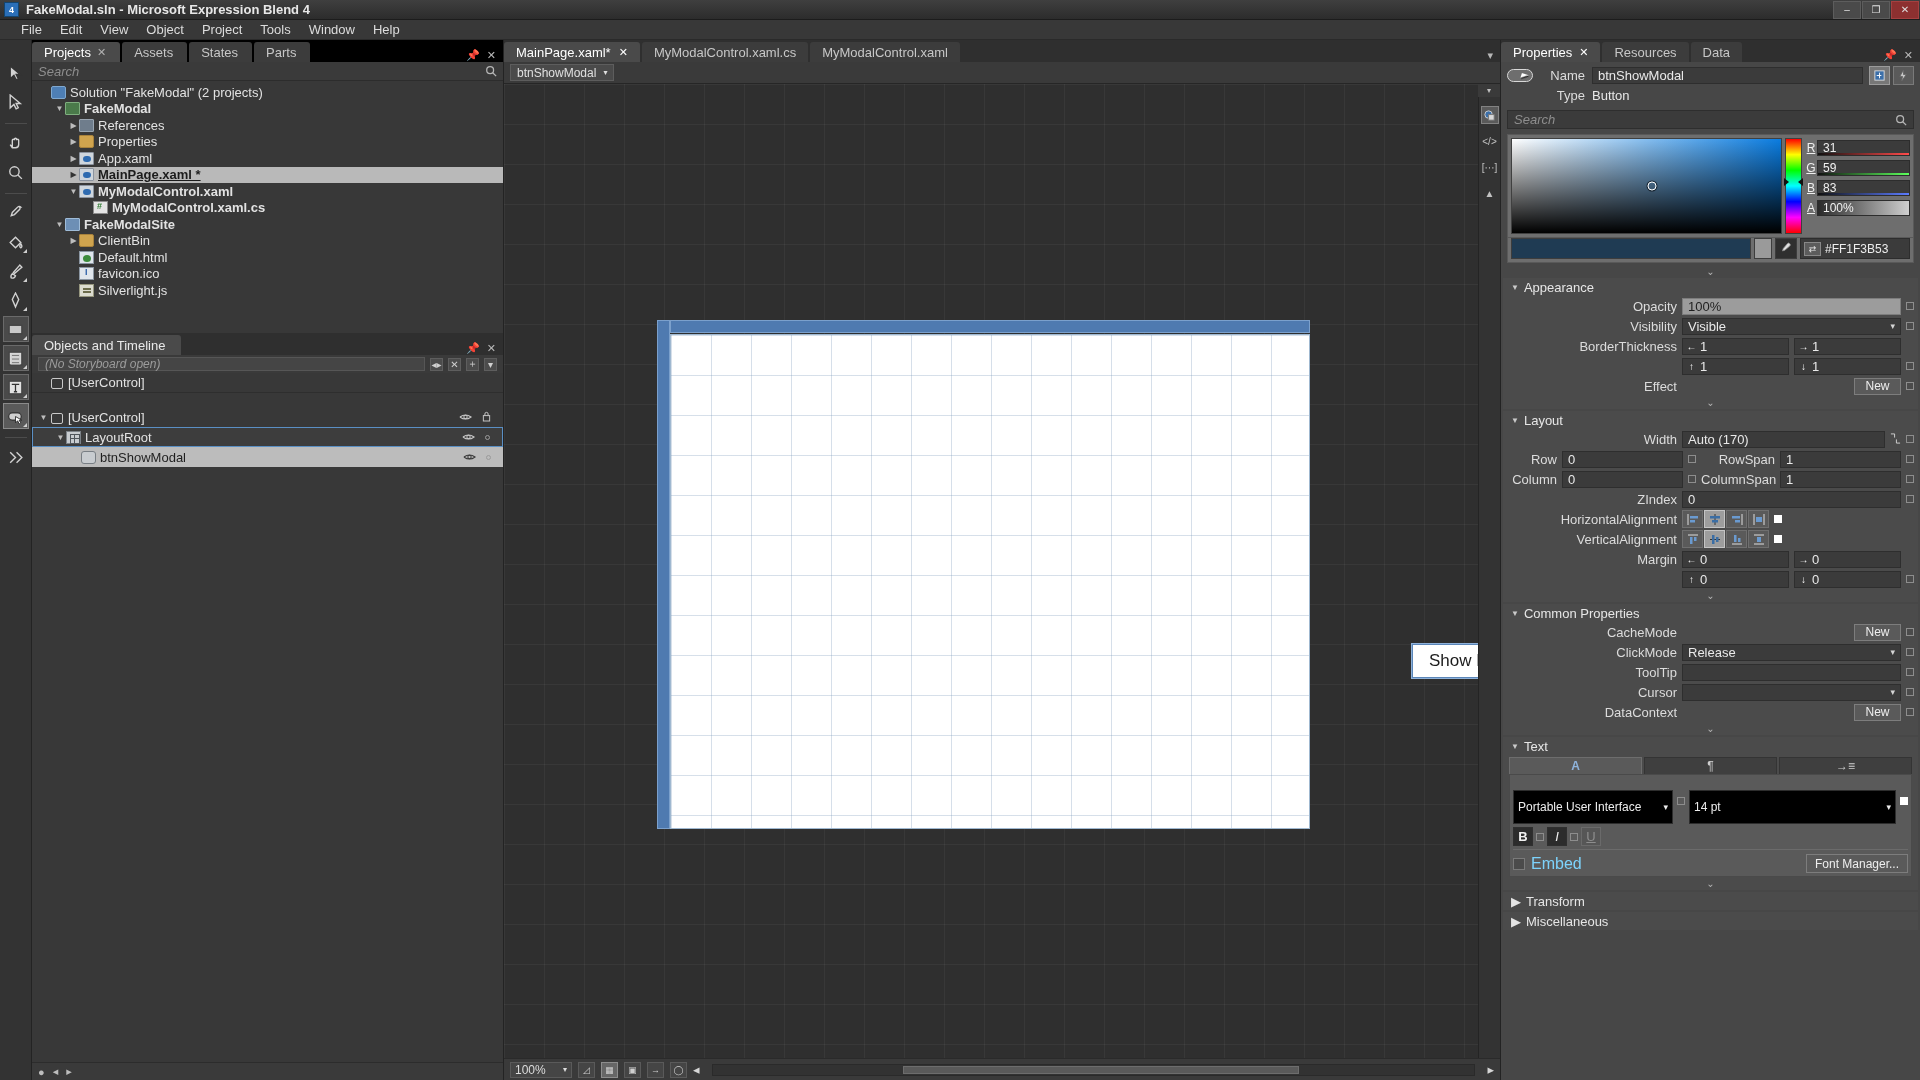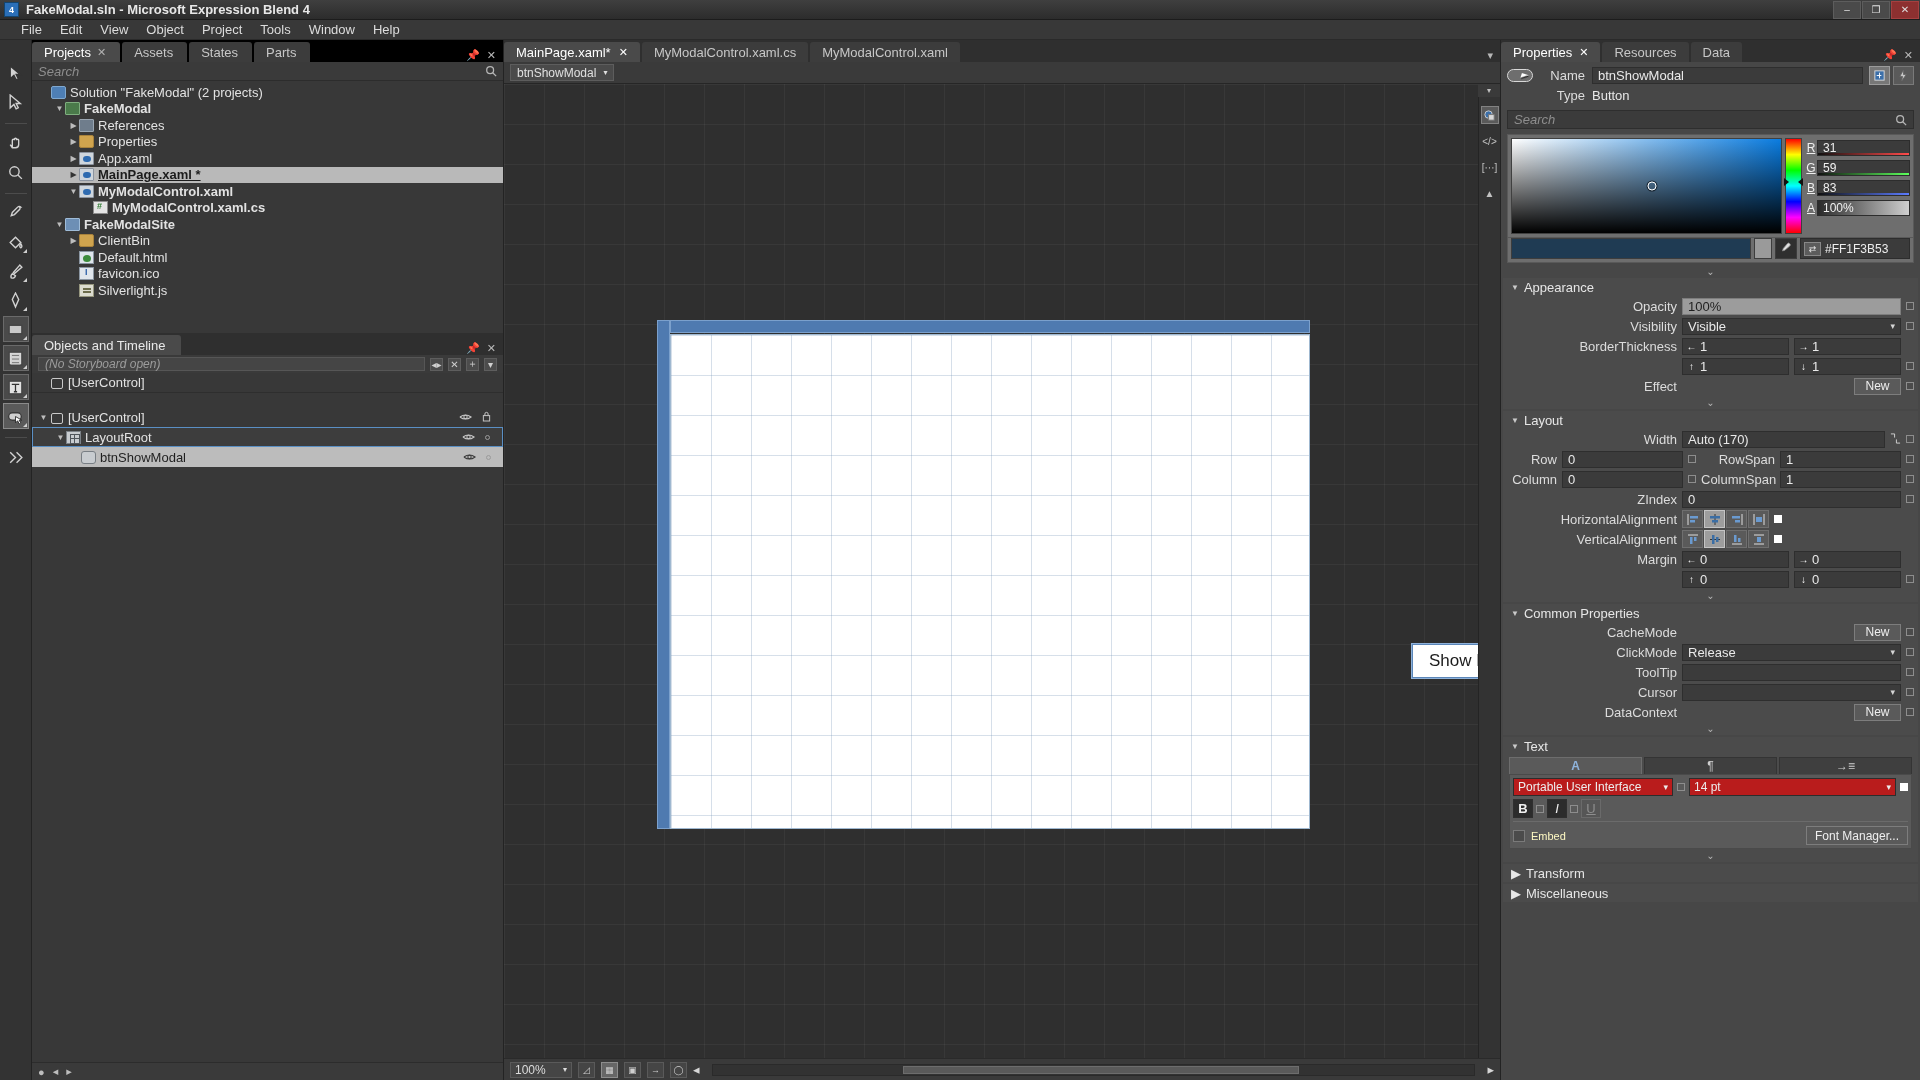--- a/index.html
+++ b/index.html
@@ -316,23 +316,23 @@
   .alignbtn svg { width:14px; height:13px; }
 
   .txttabs { display:flex; gap:2px; padding:2px 6px 0; }
   .txttab { flex:1; height:17px; background:#3f3f3f; border:1px solid #343434;
     border-bottom:none; display:flex; align-items:center; justify-content:center;
     color:#cfcfcf; font-size:12px; }
   .txttab.active { background:#5a5a5a; border-color:#6d6d6d; }
   .txtbody { margin:0 6px; background:#5a5a5a; border:1px solid #4a4a4a;
     padding:3px; }
   .fontrow { display:flex; align-items:center; gap:4px; margin-bottom:3px; }
-  .fsel { height:18px; background:#b91c1c; border:1px solid #2d2d2d;
+  .fsel { height:34px; background:#000000; border:1px solid #2d2d2d;
     display:flex; align-items:center; padding:0 4px; font-size:12px;
-    color:#ededed; }
+    color:#ededed;margin-top:12px; }
   .fsel .cv { margin-left:auto; font-size:9px; }
   .stylerow { display:flex; align-items:center; gap:3px; margin-bottom:3px; }
   .stbtn { width:20px; height:19px; background:#3f3f3f; border:1px solid #2f2f2f;
     display:flex; align-items:center; justify-content:center; font-size:13px;
     color:#f0f0f0; }
   .stbtn.on { background:#2c2c2c; }
   .stbtn.dim { color:#8e8e8e; background:#565656; border-color:#6a6a6a; }
   .embedrow { display:flex; align-items:center; gap:6px; border-top:1px solid #6b6b6b;
     padding-top:4px; }
   .chk { width:12px; height:12px; background:#4b4b4b; border:1px solid #7a7a7a; }
@@ -1052,21 +1052,21 @@
           </div>
           <div class="stylerow">
             <div class="stbtn on" style="font-weight:bold">B</div>
             <div class="pdot"></div>
             <div class="stbtn on" style="font-style:italic">I</div>
             <div class="pdot"></div>
             <div class="stbtn dim" style="text-decoration:underline">U</div>
           </div>
           <div class="embedrow">
             <div class="chk"></div>
-            <span style="color:#fef9c3;font-size:11px">Embed</span>
+            <span style="color:#7dd3fc;font-size:16px">Embed</span>
             <div class="fmbtn">Font Manager...</div>
           </div>
         </div>
         <div class="chevrow">⌄</div>
       </div>
 
       <div class="collapsed">
         <span class="arrow">▶</span>
         <span>Transform</span>
       </div>

